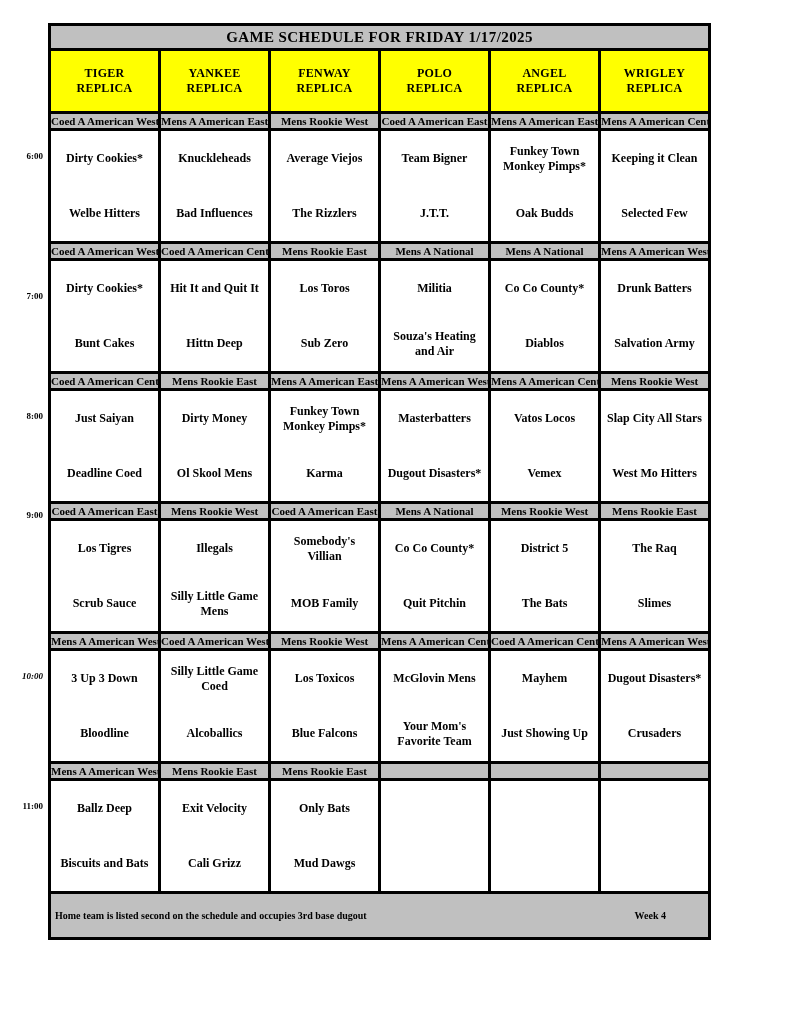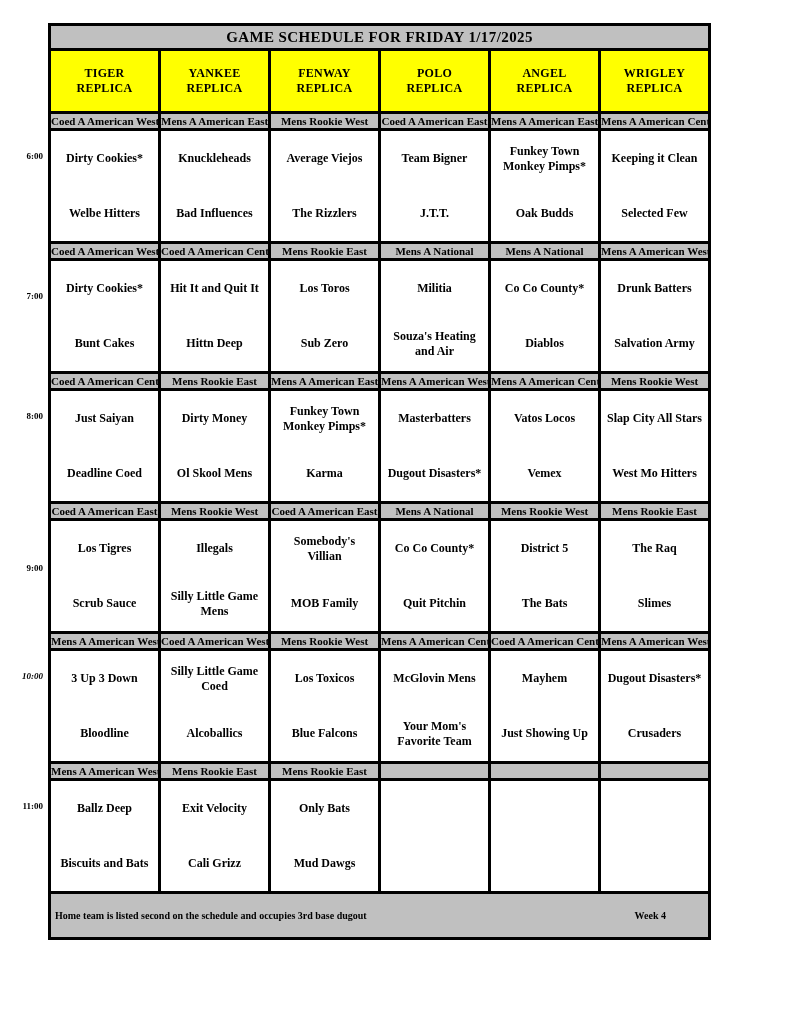--- a/index.html
+++ b/index.html
@@ -68,21 +68,21 @@
 </style>
 </head>
 <body>
 
 <div id="page">
 
   <div id="time-gutter">
       <div class="time-label" style="top: 150.5px;">6:00</div>
       <div class="time-label" style="top: 291px;">7:00</div>
       <div class="time-label" style="top: 410.5px;">8:00</div>
-      <div class="time-label" style="top: 563px;">9:00</div>
+      <div class="time-label" style="top: 510px;">9:00</div>
       <div class="time-label" style="top: 670.5px; font-style: italic;">10:00</div>
       <div class="time-label" style="top: 800.5px;">11:00</div>
     </div>
 
   <table class="sched">
     <tbody id="grid-head">
       <tr>
         <td colspan="6" class="title-cell">GAME SCHEDULE FOR FRIDAY 1/17/2025</td>
       </tr>
     </tbody>

